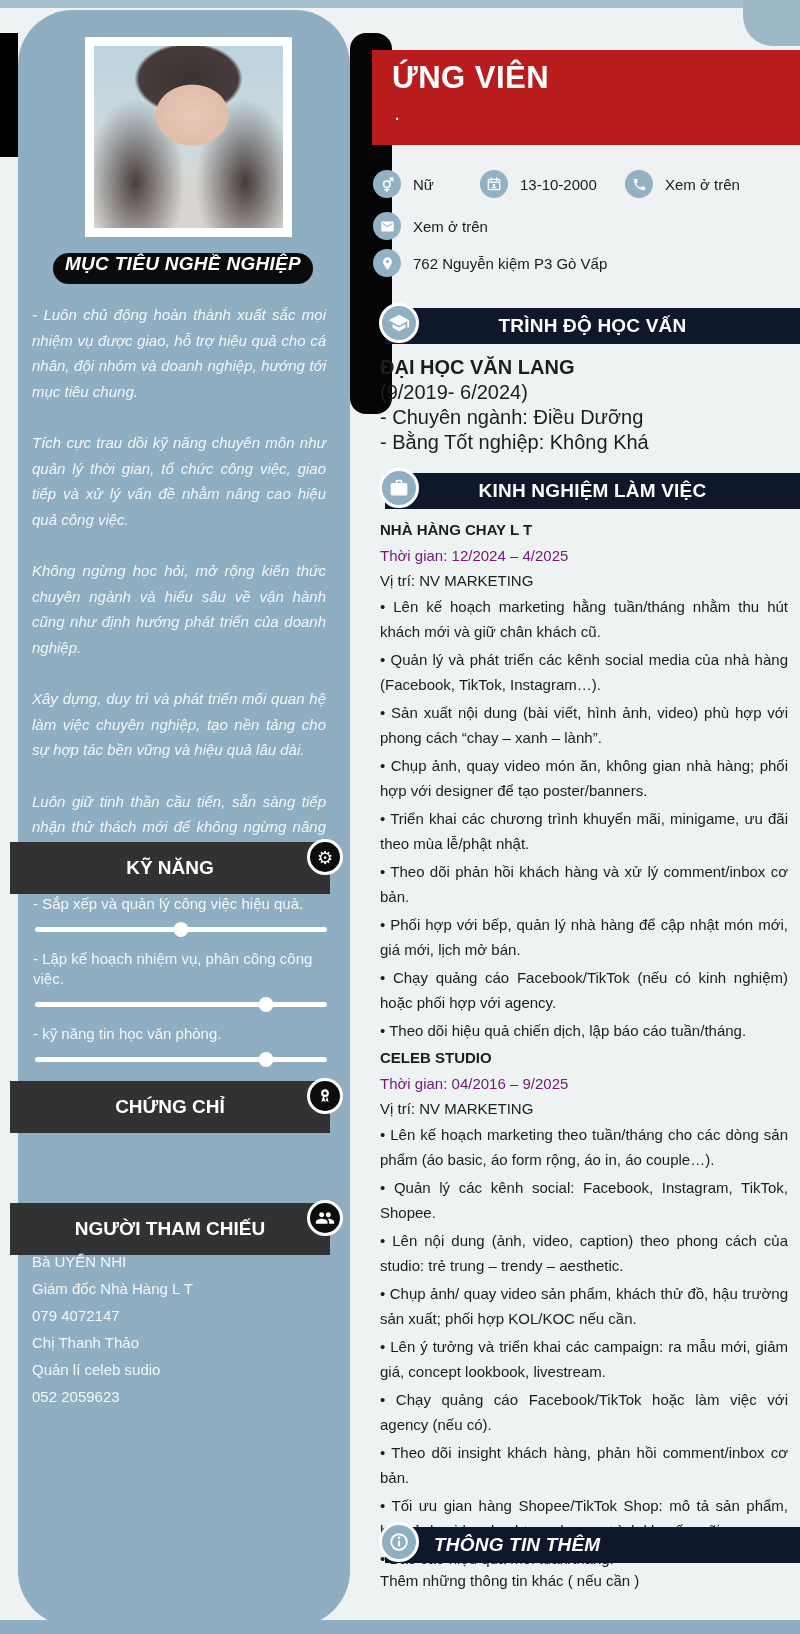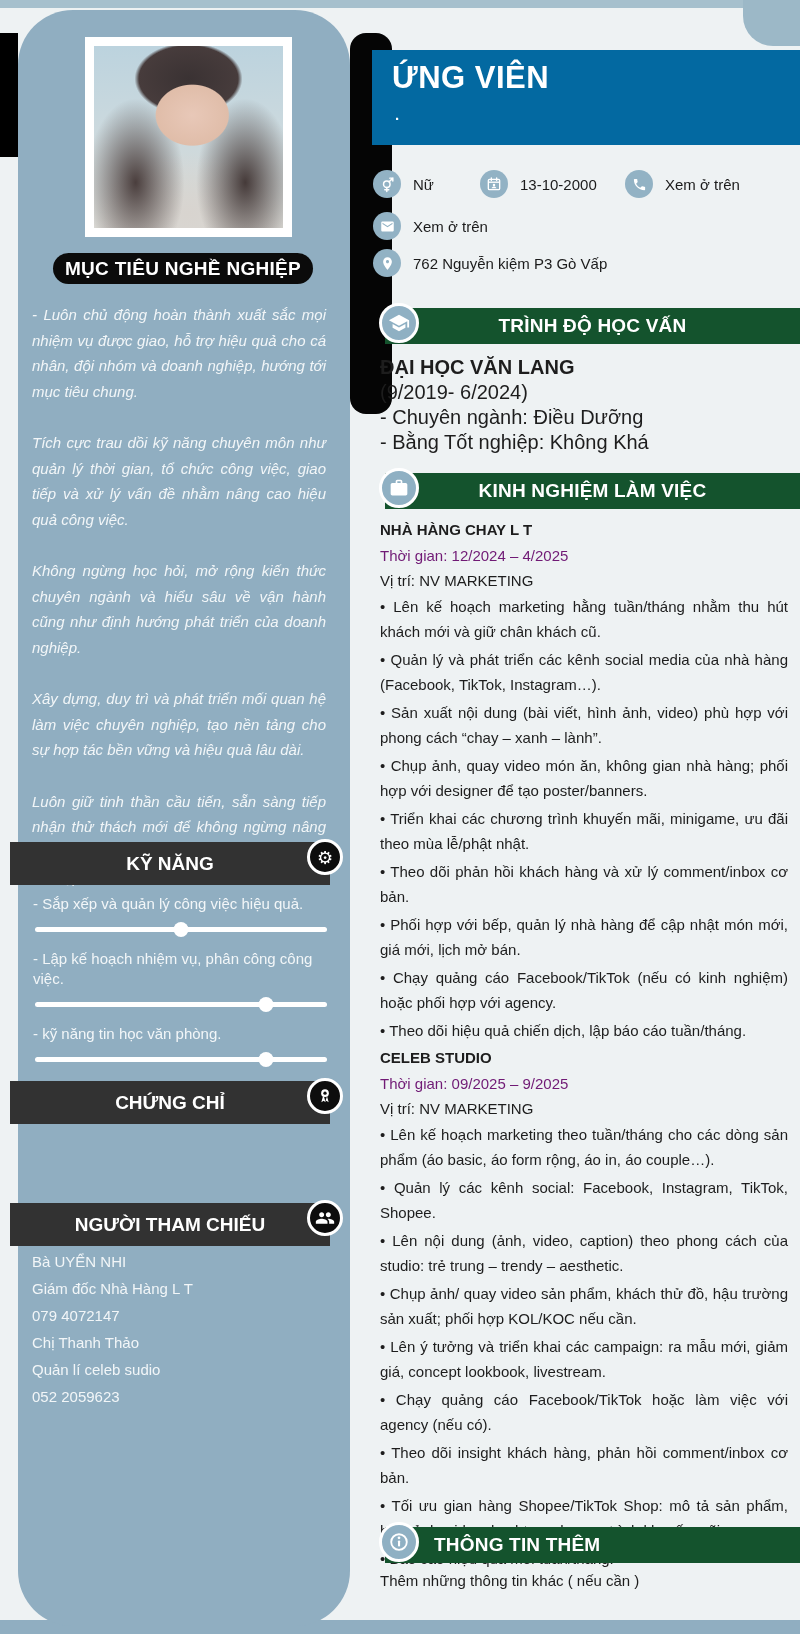--- a/index.html
+++ b/index.html
@@ -32,30 +32,30 @@
       radial-gradient(60px 50px at 52% 38%, #e8c8b8 0%, #e0bda9 60%, rgba(224,189,169,0) 62%),
       radial-gradient(90px 60px at 50% 18%, #3a3233 0%, #473c3c 55%, rgba(71,60,60,0) 60%),
       radial-gradient(70px 120px at 22% 75%, #4a3e3d 0%, rgba(74,62,61,0) 70%),
       radial-gradient(70px 120px at 80% 75%, #453a39 0%, rgba(69,58,57,0) 70%),
       radial-gradient(120px 80px at 50% 92%, #d8d4cf 0%, rgba(216,212,207,0) 75%),
       linear-gradient(180deg,#bcd3de 0%,#cbd9de 45%,#dad9d4 100%);
   }
   .pill-header{
     position:absolute;left:35px;top:243px;width:260px;height:31px;
     background:#0b0b0b;border-radius:17px;color:#fff;
-    display:flex;align-items:center;justify-content:center;
-    font-size:19px;font-weight:bold;letter-spacing:.3px;white-space:nowrap;
+    display:flex;align-items:flex-start;justify-content:center;
+    font-size:19px;font-weight:bold;letter-spacing:.3px;white-space:nowrap;font-style:italic;
   }
   .objective{
     position:absolute;left:14px;top:292px;width:306px;
     padding:0 12px 0 0;font-size:15px;line-height:25.5px;text-align:justify;font-style:italic;
   }
   .objective p{margin:0 0 26px;}
   .side-bar-header{
-    position:absolute;left:-8px;width:320px;height:43px;background:#323232;
+    position:absolute;left:-8px;width:320px;height:52px;background:#323232;
     color:#fff;display:flex;align-items:center;justify-content:center;
     font-size:19px;font-weight:bold;
   }
   .side-bar-header .circle{
     position:absolute;right:-13px;top:-3px;width:36px;height:36px;border-radius:50%;
     background:#0d0d0d;border:3px solid #fff;
     display:flex;align-items:center;justify-content:center;color:#fff;
     font-family:"DejaVu Sans",sans-serif;font-size:18px;font-weight:normal;
   }
   .skills-header{top:832px;}
@@ -71,49 +71,49 @@
     font-size:15px;line-height:25.5px;text-align:justify;
   }
   .cert-text p{margin:0;}
   .ref-header{top:1193px;}
   .ref-list{position:absolute;left:14px;top:1238px;width:300px;font-size:15px;line-height:27px;}
   .ref-list p{margin:0;}
 
   
   .main{position:absolute;left:372px;top:0;width:428px;height:1634px;color:#1d1d1d;}
   .name-box{
-    position:absolute;left:0;top:50px;width:428px;height:95px;background:#0369a1;color:#fff;
+    position:absolute;left:0;top:50px;width:428px;height:95px;background:#b91c1c;color:#fff;
   }
   .name-box .name{margin:10px 0 0 20px;font-size:31px;font-weight:bold;letter-spacing:.5px;}
   .name-box .subtitle{margin:14px 0 0 23px;font-size:15px;font-weight:bold;line-height:10px;}
   .contact-item{position:absolute;display:flex;align-items:center;}
   .contact-icon{
     width:28px;height:28px;border-radius:50%;background:#92b2c4;flex:0 0 28px;
     display:flex;align-items:center;justify-content:center;margin-right:12px;
   }
   .contact-item .val{font-size:15px;color:#1b1b1b;}
   .ci-gender{left:1px;top:170px;}
   .ci-dob{left:108px;top:170px;}
   .ci-phone{left:253px;top:170px;}
   .ci-email{left:1px;top:212px;}
   .ci-address{left:1px;top:249px;}
 
   .main-bar{
-    position:absolute;left:13px;width:415px;height:36px;background:#14532d;color:#fff;
+    position:absolute;left:13px;width:415px;height:36px;background:#0f172a;color:#fff;
     display:flex;align-items:center;justify-content:center;
     font-size:19px;font-weight:bold;letter-spacing:.2px;
   }
   .main-bar .circle{
     position:absolute;left:-6px;top:-5px;width:40px;height:40px;border-radius:50%;
     background:#8fb0c3;border:3px solid #fff;
     display:flex;align-items:center;justify-content:center;
   }
   .edu-bar{top:308px;}
   .exp-bar{top:473px;}
-  .info-bar{top:1527px;justify-content:flex-start;padding-left:49px;}
+  .info-bar{top:1527px;justify-content:flex-start;padding-left:49px;font-style:italic;}
 
   .edu-block{position:absolute;left:8px;top:355px;width:408px;font-size:20px;line-height:25px;}
   .edu-block .school{font-weight:bold;}
   .edu-block p{margin:0;}
 
   .exp-block{position:absolute;left:8px;top:517px;width:408px;font-size:15px;line-height:25.5px;}
   .job2{}
   .company{font-weight:bold;margin:0;}
   .period{color:#701a75;margin:0;}
   .position{margin:0;}
@@ -315,21 +315,21 @@
             <p>• Chụp ảnh, quay video món ăn, không gian nhà hàng; phối hợp với designer để tạo poster/banners.</p>
             <p>• Triển khai các chương trình khuyến mãi, minigame, ưu đãi theo mùa lễ/phật nhật.</p>
             <p>• Theo dõi phản hồi khách hàng và xử lý comment/inbox cơ bản.</p>
             <p>• Phối hợp với bếp, quản lý nhà hàng để cập nhật món mới, giá mới, lịch mở bán.</p>
             <p>• Chạy quảng cáo Facebook/TikTok (nếu có kinh nghiệm) hoặc phối hợp với agency.</p>
             <p>• Theo dõi hiệu quả chiến dịch, lập báo cáo tuần/tháng.</p>
           </div>
       </div>
       <div class="job job2">
         <p class="company">CELEB STUDIO</p>
-        <p class="period">Thời gian: 09/2025 – 9/2025</p>
+        <p class="period">Thời gian: 04/2016 – 9/2025</p>
         <p class="position">Vị trí: NV MARKETING</p>
         <div class="bullets">
 
         <p>• Lên kế hoạch marketing theo tuần/tháng cho các dòng sản phẩm (áo basic, áo form rộng, áo in, áo couple…).</p>
             <p>• Quản lý các kênh social: Facebook, Instagram, TikTok, Shopee.</p>
             <p>• Lên nội dung (ảnh, video, caption) theo phong cách của studio: trẻ trung – trendy – aesthetic.</p>
             <p>• Chụp ảnh/ quay video sản phẩm, khách thử đồ, hậu trường sản xuất; phối hợp KOL/KOC nếu cần.</p>
             <p>• Lên ý tưởng và triển khai các campaign: ra mẫu mới, giảm giá, concept lookbook, livestream.</p>
             <p>• Chạy quảng cáo Facebook/TikTok hoặc làm việc với agency (nếu có).</p>
             <p>• Theo dõi insight khách hàng, phản hồi comment/inbox cơ bản.</p>

